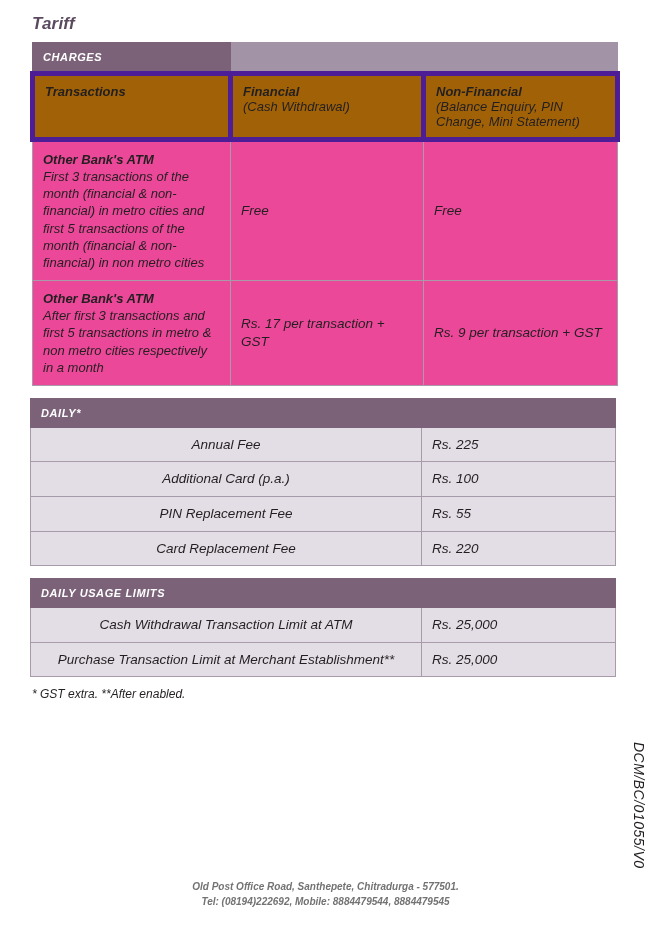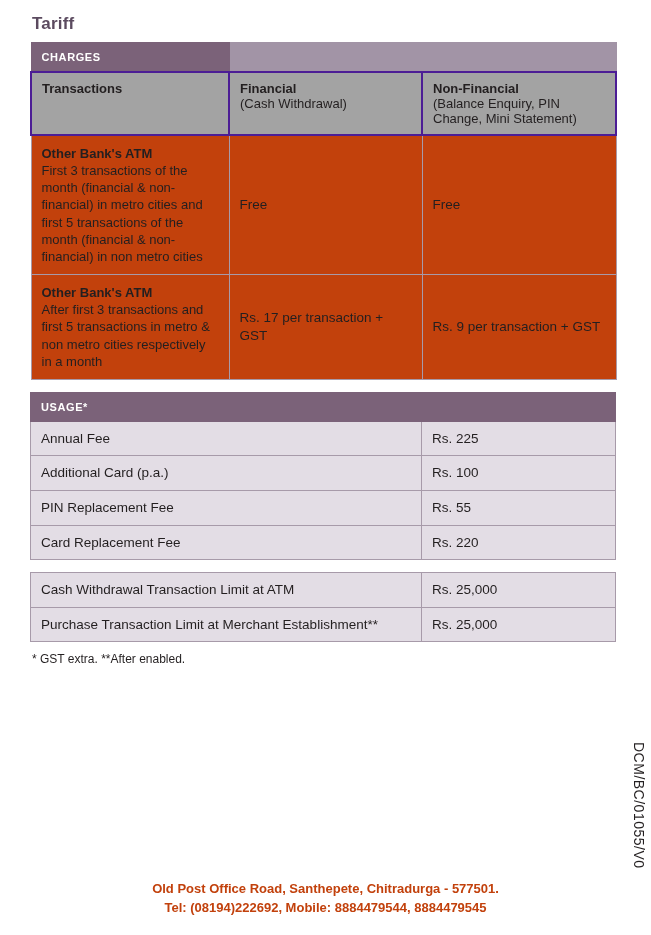--- a/index.html
+++ b/index.html
@@ -14,20 +14,21 @@
     color: #231f20;
     position: relative;
     overflow: hidden;
   }
   .page {
     position: relative;
     width: 651px;
     height: 673px;
     box-sizing: border-box;
     padding: 14px 18px 0 30px;
+    font-style: italic;
   }
   .title {
     font-size: 17px;
     font-weight: bold;
     color: #5b4a5f;
     margin: 0 0 8px 2px;
     letter-spacing: 0.2px;
   }
   table {
     border-collapse: collapse;
@@ -45,34 +46,34 @@
     font-size: 11px;
     letter-spacing: 0.6px;
     padding: 8px 10px;
     border: 1px solid #7b6279;
   }
   .hdr-band td.empty {
     background: #a294a6;
     border-color: #a294a6;
   }
   .sub-hdr td {
-    background: #a3a3a3;
-    border: 2px solid #4c1d95;
+    background: #a16207;
+    border: 5px solid #4c1d95;
     font-size: 13px;
     padding: 8px 10px;
     vertical-align: top;
     color: #231f20;
   }
   .sub-hdr td.center {
   }
   .sub-hdr .b { font-weight: bold; }
   .sub-hdr .n { font-weight: normal; }
 
   .body-row td {
-    background: #c2410c;
+    background: #ec4899;
     border: 1px solid #a79aa9;
     font-size: 13px;
     padding: 9px 10px;
     vertical-align: top;
     line-height: 1.32;
   }
   .body-row td.mid {
     text-align: left;
     vertical-align: middle;
     font-size: 13.5px;
@@ -89,20 +90,21 @@
 
   .tbl-limits col.c1 { width: 391px; }
   .tbl-limits col.c2 { width: 194px; }
 
   .kv-row td {
     background: #e3dde5;
     border: 1px solid #a79aa9;
     font-size: 13.5px;
     padding: 8px 10px;
     line-height: 1.3;
+    text-align: center;
   }
   .kv-row td.val {
     text-align: left;
   }
 
   .footnote {
     font-size: 12px;
     margin: 10px 0 0 2px;
     color: #231f20;
   }
@@ -144,24 +146,24 @@
     font-size: 8px;
     letter-spacing: 0.4px;
     color: #4a4a4a;
   }
   .addr {
     position: absolute;
     left: 0;
     right: 0;
     top: 880px;
     text-align: center;
-    font-size: 13px;
+    font-size: 10px;
     font-weight: bold;
     line-height: 1.45;
-    color: #c2410c;
+    color: #737373;
   }
 </style>
 </head>
 <body>
 
 <div class="page">
 
   <div class="title">Tariff</div>
 
   <table class="tbl-charges">
@@ -212,21 +214,21 @@
 
   <div class="section-gap"></div>
 
   <table class="tbl-fees">
     <colgroup>
         <col class="c1">
         <col class="c2">
       </colgroup>
     <tbody>
       <tr class="hdr-band">
-        <td colspan="2">USAGE*</td>
+        <td colspan="2">DAILY*</td>
       </tr>
       <tr class="kv-row">
         <td>Annual Fee</td>
         <td class="val">Rs. 225</td>
       </tr>
       <tr class="kv-row">
         <td>Additional Card (p.a.)</td>
         <td class="val">Rs. 100</td>
       </tr>
       <tr class="kv-row">
@@ -241,20 +243,23 @@
   </table>
 
   <div class="section-gap"></div>
 
   <table class="tbl-limits">
     <colgroup>
         <col class="c1">
         <col class="c2">
       </colgroup>
     <tbody>
+      <tr class="hdr-band">
+        <td colspan="2">DAILY USAGE LIMITS</td>
+      </tr>
       <tr class="kv-row">
         <td>Cash Withdrawal Transaction Limit at ATM</td>
         <td class="val">Rs. 25,000</td>
       </tr>
       <tr class="kv-row">
         <td>Purchase Transaction Limit at Merchant Establishment**</td>
         <td class="val">Rs. 25,000</td>
       </tr>
     </tbody>
   </table>

